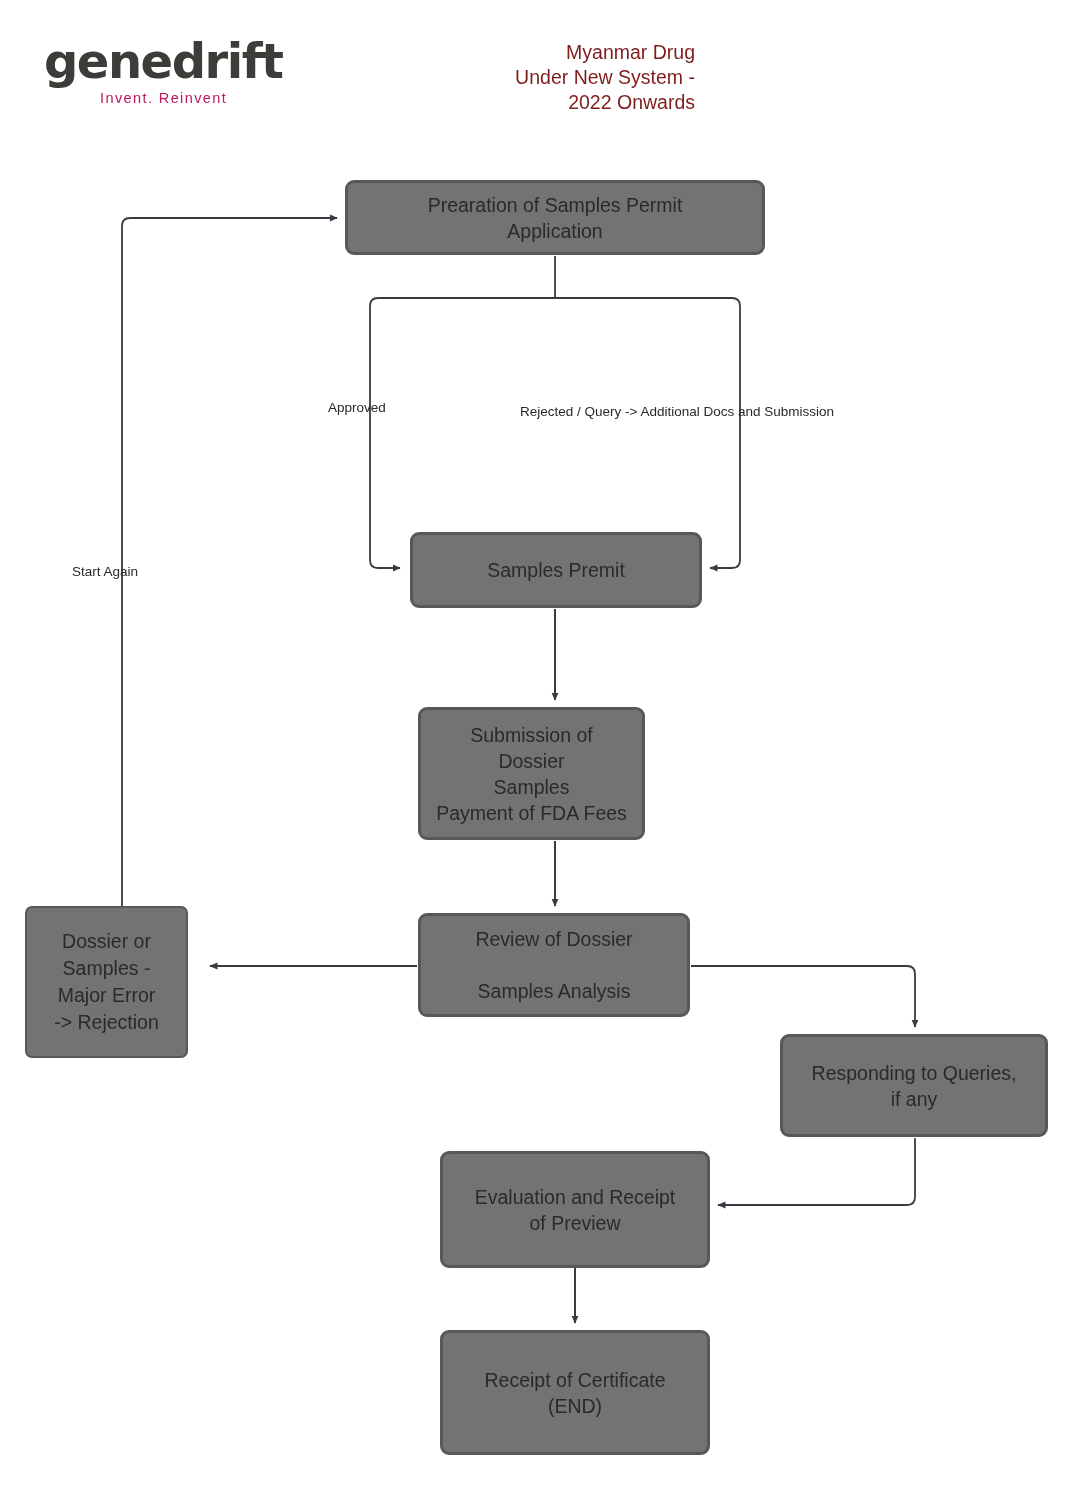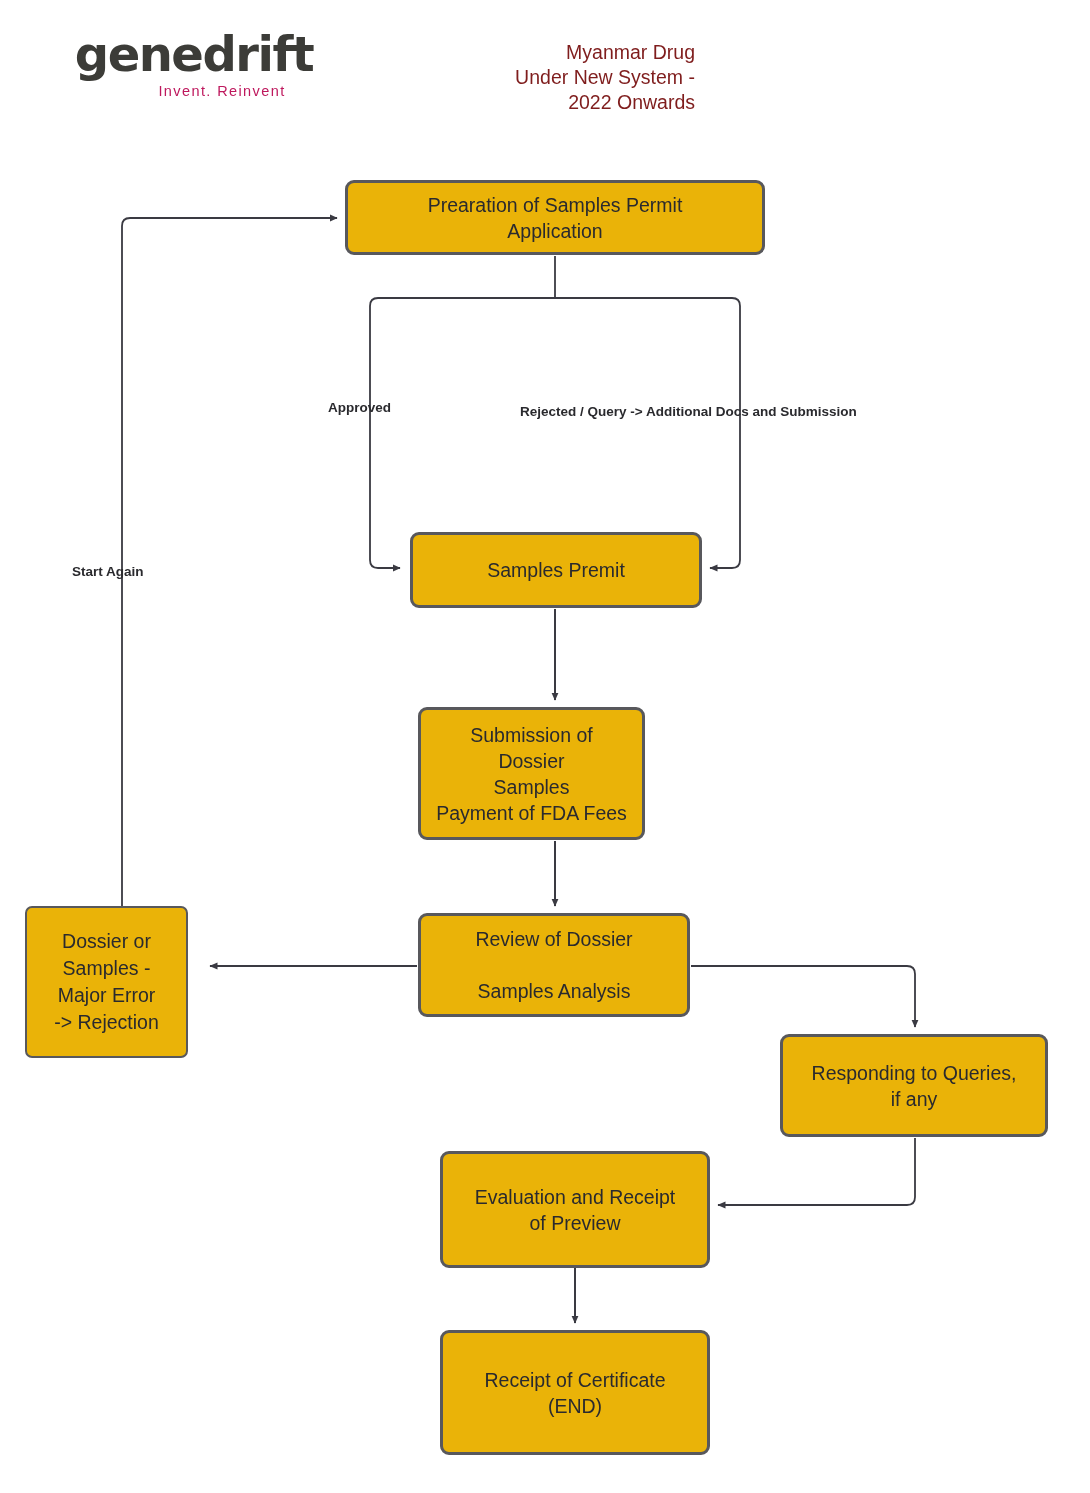--- a/index.html
+++ b/index.html
@@ -13,24 +13,23 @@
     position: relative;
     font-family: "Liberation Sans", sans-serif;
     color: #2a2a2e;
     overflow: hidden;
   }
 
   
   #brand-logo {
     position: absolute;
     left: 44px;
-    top: 30px;
+    top: 37px;
     width: 300px;
     height: 80px;
-    text-align: center;
   }
   #brand-wordmark {
     font-family: "DejaVu Sans", sans-serif;
     font-weight: bold;
     font-size: 48px;
     letter-spacing: -1.5px;
     color: #3c3c38;
     line-height: 1;
     margin: 0;
     padding: 0;
@@ -63,42 +62,42 @@
     top: 0;
     width: 1090px;
     height: 1493px;
   }
 
   .node-box {
     position: absolute;
     box-sizing: border-box;
     border: 3px solid #58585c;
     border-radius: 9px;
-    background: #eab308;
+    background: #737373;
     display: flex;
     align-items: center;
     justify-content: center;
     text-align: center;
     font-size: 19.5px;
     line-height: 26px;
     color: #2a2a2e;
     white-space: pre-line;
     padding: 2px 8px;
   }
 
   .thin-box {
     border-width: 2px;
     border-radius: 7px;
   }
 
   .edge-label {
     position: absolute;
     font-family: "Liberation Sans", sans-serif;
     font-size: 13.5px;
-    font-weight: bold;
+    font-weight: normal;
     color: #2a2a2e;
     white-space: nowrap;
     line-height: 1;
   }
 </style>
 </head>
 <body>
 
 <div id="brand-logo">
   <div id="brand-wordmark">genedrift</div>

